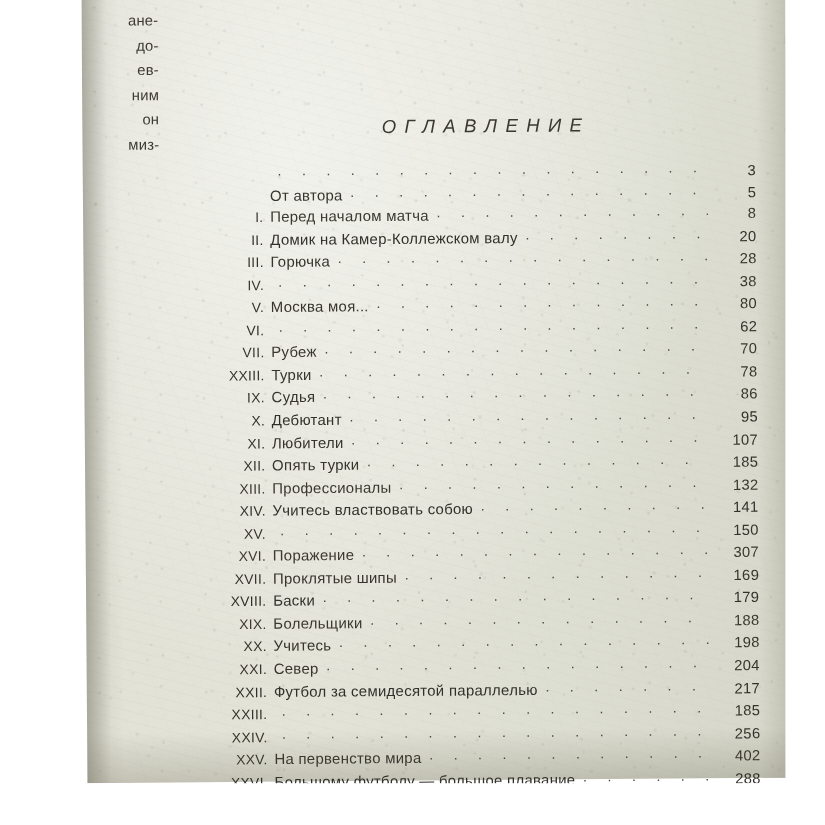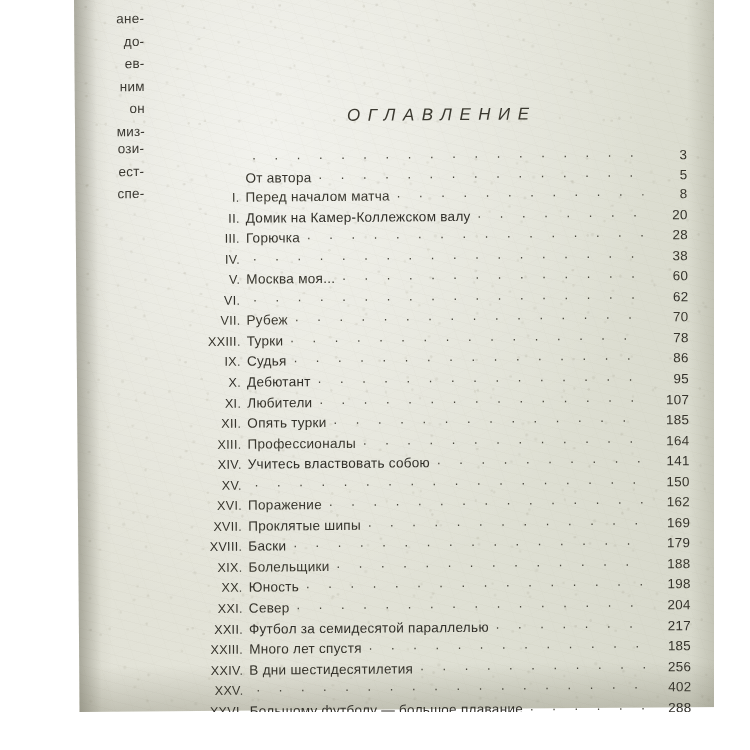--- a/index.html
+++ b/index.html
@@ -242,21 +242,21 @@
           </div>
           <div class="toc-row">
             <span class="num">IV.</span>
             <span class="dots">. . . . . . . . . . . . . . . . . . . . . . . . . . . . . . . . . . . . . . . . . .</span>
             <span class="page-no">38</span>
           </div>
           <div class="toc-row">
             <span class="num">V.</span>
             <span class="label">Москва моя...</span>
             <span class="dots">. . . . . . . . . . . . . . . . . . . . . . . . . . . . . . . . . . . . . . . . . .</span>
-            <span class="page-no">60</span>
+            <span class="page-no">80</span>
           </div>
           <div class="toc-row">
             <span class="num">VI.</span>
             <span class="dots">. . . . . . . . . . . . . . . . . . . . . . . . . . . . . . . . . . . . . . . . . .</span>
             <span class="page-no">62</span>
           </div>
           <div class="toc-row">
             <span class="num">VII.</span>
             <span class="label">Рубеж</span>
             <span class="dots">. . . . . . . . . . . . . . . . . . . . . . . . . . . . . . . . . . . . . . . . . .</span>
@@ -289,38 +289,38 @@
           <div class="toc-row">
             <span class="num">XII.</span>
             <span class="label">Опять турки</span>
             <span class="dots">. . . . . . . . . . . . . . . . . . . . . . . . . . . . . . . . . . . . . . . . . .</span>
             <span class="page-no">185</span>
           </div>
           <div class="toc-row">
             <span class="num">XIII.</span>
             <span class="label">Профессионалы</span>
             <span class="dots">. . . . . . . . . . . . . . . . . . . . . . . . . . . . . . . . . . . . . . . . . .</span>
-            <span class="page-no">164</span>
+            <span class="page-no">132</span>
           </div>
           <div class="toc-row">
             <span class="num">XIV.</span>
             <span class="label">Учитесь властвовать собою</span>
             <span class="dots">. . . . . . . . . . . . . . . . . . . . . . . . . . . . . . . . . . . . . . . . . .</span>
             <span class="page-no">141</span>
           </div>
           <div class="toc-row">
             <span class="num">XV.</span>
             <span class="dots">. . . . . . . . . . . . . . . . . . . . . . . . . . . . . . . . . . . . . . . . . .</span>
             <span class="page-no">150</span>
           </div>
           <div class="toc-row">
             <span class="num">XVI.</span>
             <span class="label">Поражение</span>
             <span class="dots">. . . . . . . . . . . . . . . . . . . . . . . . . . . . . . . . . . . . . . . . . .</span>
-            <span class="page-no">162</span>
+            <span class="page-no">307</span>
           </div>
           <div class="toc-row">
             <span class="num">XVII.</span>
             <span class="label">Проклятые шипы</span>
             <span class="dots">. . . . . . . . . . . . . . . . . . . . . . . . . . . . . . . . . . . . . . . . . .</span>
             <span class="page-no">169</span>
           </div>
           <div class="toc-row">
             <span class="num">XVIII.</span>
             <span class="label">Баски</span>
@@ -328,50 +328,49 @@
             <span class="page-no">179</span>
           </div>
           <div class="toc-row">
             <span class="num">XIX.</span>
             <span class="label">Болельщики</span>
             <span class="dots">. . . . . . . . . . . . . . . . . . . . . . . . . . . . . . . . . . . . . . . . . .</span>
             <span class="page-no">188</span>
           </div>
           <div class="toc-row">
             <span class="num">XX.</span>
-            <span class="label">Юность</span>
+            <span class="label">Учитесь</span>
             <span class="dots">. . . . . . . . . . . . . . . . . . . . . . . . . . . . . . . . . . . . . . . . . .</span>
             <span class="page-no">198</span>
           </div>
           <div class="toc-row">
             <span class="num">XXI.</span>
             <span class="label">Север</span>
             <span class="dots">. . . . . . . . . . . . . . . . . . . . . . . . . . . . . . . . . . . . . . . . . .</span>
             <span class="page-no">204</span>
           </div>
           <div class="toc-row">
             <span class="num">XXII.</span>
             <span class="label">Футбол за семидесятой параллелью</span>
             <span class="dots">. . . . . . . . . . . . . . . . . . . . . . . . . . . . . . . . . . . . . . . . . .</span>
             <span class="page-no">217</span>
           </div>
           <div class="toc-row">
             <span class="num">XXIII.</span>
-            <span class="label">Много лет спустя</span>
             <span class="dots">. . . . . . . . . . . . . . . . . . . . . . . . . . . . . . . . . . . . . . . . . .</span>
             <span class="page-no">185</span>
           </div>
           <div class="toc-row">
             <span class="num">XXIV.</span>
-            <span class="label">В дни шестидесятилетия</span>
             <span class="dots">. . . . . . . . . . . . . . . . . . . . . . . . . . . . . . . . . . . . . . . . . .</span>
             <span class="page-no">256</span>
           </div>
           <div class="toc-row">
             <span class="num">XXV.</span>
+            <span class="label">На первенство мира</span>
             <span class="dots">. . . . . . . . . . . . . . . . . . . . . . . . . . . . . . . . . . . . . . . . . .</span>
             <span class="page-no">402</span>
           </div>
           <div class="toc-row">
             <span class="num">XXVI.</span>
             <span class="label">Большому футболу — большое плавание</span>
             <span class="dots">. . . . . . . . . . . . . . . . . . . . . . . . . . . . . . . . . . . . . . . . . .</span>
             <span class="page-no">288</span>
           </div>
           <div class="toc-row">
@@ -390,22 +389,17 @@
   </div>
 
   <div class="prev-fragments">
       <div>ане-</div>
       <div>до-</div>
       <div>ев-</div>
       <div>ним</div>
       <div>он</div>
       <div>миз-</div>
     </div>
-  <div class="prev-fragments" style="top: 138px;">
-      <div>ози-</div>
-      <div>ест-</div>
-      <div>спе-</div>
-    </div>
 
   <div class="white-left"></div>
   <div class="white-right"></div>
   <div class="white-bottom"></div>
 </div>
 
 </body></html>

